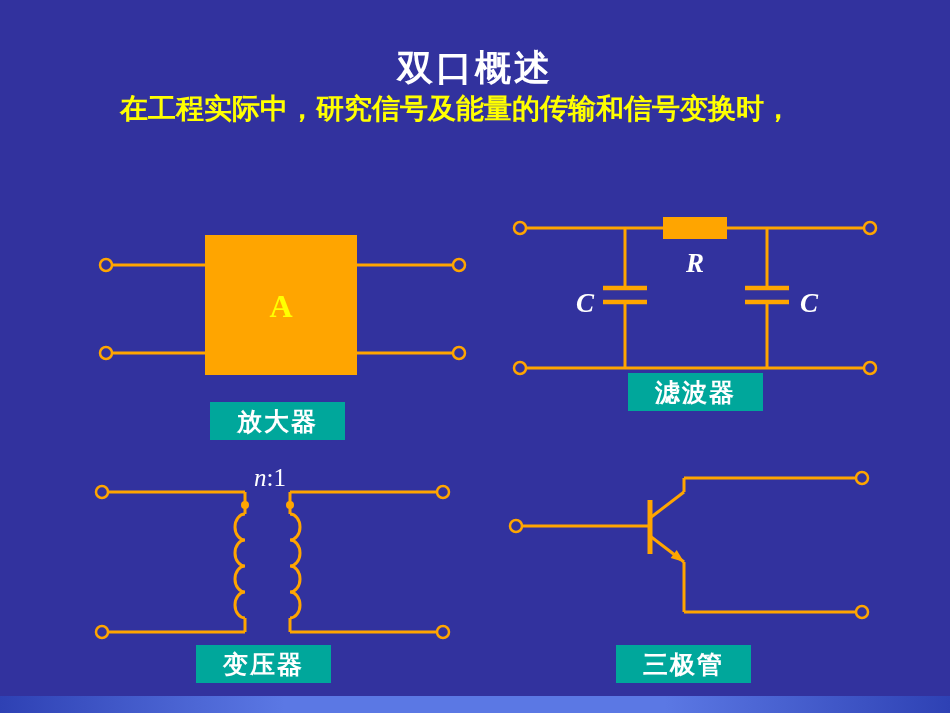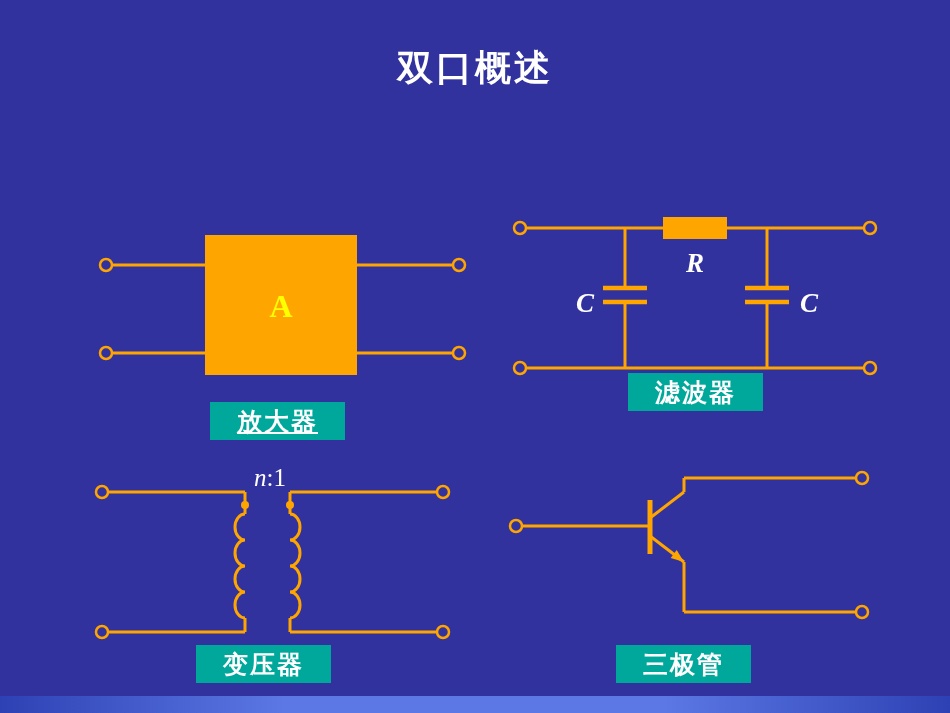--- a/index.html
+++ b/index.html
@@ -56,39 +56,40 @@
     position:absolute;left:0;bottom:0;width:100%;height:17px;
     background:linear-gradient(90deg,#2e41b4 0%,#5b78e4 30%,#5b78e4 70%,#2e41b4 100%);
   }
 </style>
 </head>
 <body>
 
 <div class="title">双口概述</div>
 
 <div class="body-text">
+  <div class="indent">在工程实际中，研究信号及能量的传输和信号变换时，</div>
 </div>
 
 <svg class="diagram" style="left:90px;top:228px;" width="385" height="160" viewBox="0 0 385 160">
   <g>
     <line class="wire" x1="22" y1="37" x2="115" y2="37"></line>
     <line class="wire" x1="22" y1="125" x2="115" y2="125"></line>
     <line class="wire" x1="267" y1="37" x2="363" y2="37"></line>
     <line class="wire" x1="267" y1="125" x2="363" y2="125"></line>
   </g>
   <rect class="comp-fill" x="115" y="7" width="152" height="140"></rect>
   <text class="amp-symbol" x="191" y="89" text-anchor="middle">A</text>
   <g>
     <circle class="terminal" cx="16" cy="37" r="6"></circle>
     <circle class="terminal" cx="16" cy="125" r="6"></circle>
     <circle class="terminal" cx="369" cy="37" r="6"></circle>
     <circle class="terminal" cx="369" cy="125" r="6"></circle>
   </g>
 </svg>
-<div class="component-label" style="left:210px;top:402px;text-decoration:underline;">放大器</div>
+<div class="component-label" style="left:210px;top:402px;">放大器</div>
 
 <svg class="diagram" style="left:505px;top:212px;" width="380" height="172" viewBox="0 0 380 172">
   <g>
     <line class="wire" x1="21" y1="16" x2="359" y2="16"></line>
     <line class="wire" x1="21" y1="156" x2="359" y2="156"></line>
   </g>
   <g>
     <line class="wire" x1="120" y1="16" x2="120" y2="74"></line>
     <line class="wire-thick" x1="98" y1="76" x2="142" y2="76"></line>
     <line class="wire-thick" x1="98" y1="90" x2="142" y2="90"></line>

